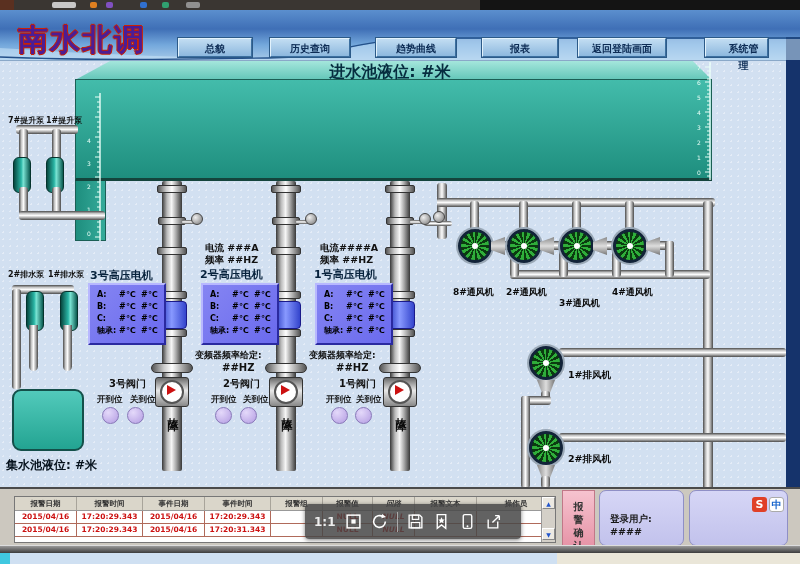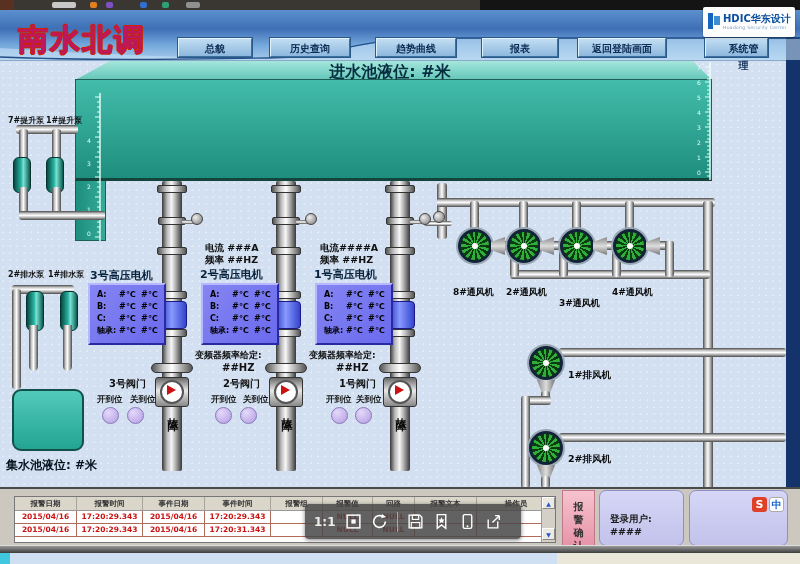--- a/index.html
+++ b/index.html
@@ -5,21 +5,21 @@
   html,body{margin:0;padding:0;background:#222;}
   .screen{position:relative;width:800px;height:564px;overflow:hidden;
     font-family:"DejaVu Sans","Liberation Sans",sans-serif;background:#d2e0f1;}
   .abs{position:absolute;}
   
   .topstrip{left:0;top:0;width:800px;height:10px;background:linear-gradient(90deg,#5a3020 0 14px,#3a3632 14px 480px,#141414 480px);}
   .dot{position:absolute;top:2px;width:7px;height:6px;border-radius:2px;}
   
   .header{left:0;top:10px;width:800px;height:50px;
     background:linear-gradient(180deg,#5b8fce 0%,#3f6fb6 38%,#74a8dc 70%,#a6c9e8 100%);}
-  .title{left:18px;top:20px;font-size:30px;font-weight:bold;color:#be185d;letter-spacing:2px;
+  .title{left:18px;top:20px;font-size:30px;font-weight:bold;color:#4c1d95;letter-spacing:2px;
     text-shadow:1px 0 #cc2200,-1px 0 #cc2200,0 1px #cc2200,0 -1px #cc2200;z-index:3;}
   .navbtn{position:absolute;top:38px;height:19px;z-index:3;box-sizing:border-box;
     background:linear-gradient(180deg,#c2ddf2,#8db8de);border:1px solid;
     border-color:#e2f2fc #3c6f9f #3c6f9f #e2f2fc;box-shadow:0 0 0 1px #2c5a88;
     color:#0d2c55;font-size:10px;font-weight:bold;text-align:center;line-height:17px;cursor:pointer;}
   .logo{left:703px;top:7px;width:92px;height:30px;background:#fdfdfd;border-radius:2px;
     box-shadow:0 1px 2px rgba(0,0,0,.4);z-index:4;padding:3px 4px;box-sizing:border-box;}
   .logomark{position:absolute;left:5px;top:6px;width:5px;height:16px;background:#1565c0;}
   .logomark2{position:absolute;left:11px;top:9px;width:6px;height:9px;background:#3d8fd4;}
   .logotxt{position:absolute;left:20px;top:5px;font-size:10px;font-weight:bold;color:#0b4fa0;}
@@ -96,21 +96,21 @@
   .alarm{left:0;top:487px;width:800px;height:58px;background:#ccc8bf;border-top:2px solid #4a4a4a;box-sizing:border-box;}
   .tframe{position:absolute;left:14px;top:7px;width:542px;height:47px;background:#fff;
     border:1px solid #777;box-sizing:border-box;overflow:hidden;}
   .thead{display:flex;height:13px;background:#dad6ca;border-bottom:1px solid #999;}
   .thead div{font-size:7.5px;color:#333;font-weight:bold;text-align:center;line-height:13px;
     border-right:1px solid #a8a49a;box-sizing:border-box;overflow:hidden;white-space:nowrap;}
   .trdata{display:flex;height:12px;border-bottom:1px solid #b06a5a;}
   .trdata div{font-size:7.5px;color:#cc1111;font-weight:bold;text-align:center;line-height:12px;
     border-right:1px solid #b06a5a;box-sizing:border-box;overflow:hidden;white-space:nowrap;}
   .c1{width:62px;}.c2{width:66px;}.c3{width:62px;}.c4{width:66px;}.c5{width:52px;}
-  .c6{width:50px;}.c7{width:42px;}.c8{width:62px;}.c9{flex:1;border-right:none!important;}
+  .c6{width:50px;}.c7{width:42px;font-style:italic;}.c8{width:62px;}.c9{flex:1;border-right:none!important;}
   .vscroll{position:absolute;right:0;top:0;width:13px;height:45px;background:#d4d0c8;border-left:1px solid #999;}
   .varrow{width:13px;height:12px;font-size:6px;color:#2255cc;text-align:center;line-height:12px;
     background:#ece9e2;border:1px solid;border-color:#fff #888 #888 #fff;box-sizing:border-box;}
   .vtrack{height:19px;}
   
   .viewer{position:absolute;left:305px;top:15px;width:216px;height:35px;border-radius:4px;
     background:rgba(70,70,70,.85);box-shadow:0 1px 4px rgba(0,0,0,.5);
     display:flex;align-items:center;gap:9px;padding:16px 9px;box-sizing:border-box;z-index:5;}
   .vzoom{color:#eee;font-size:12px;font-weight:bold;}
   .vsep{width:1px;height:20px;background:#aaa;}
@@ -151,26 +151,20 @@
     <path d="M0,50 L0,38 C120,46 210,48 268,48 C330,48 352,30 430,29 L800,29 L800,50 Z" fill="rgba(200,228,248,0.55)"></path>
     <path d="M0,47 C120,52 220,48 268,48 C330,48 352,29 430,28 L800,28" fill="none" stroke="#235089" stroke-width="1.3"></path>
   </svg>
   <div class="abs title">南水北调</div>
   <button class="navbtn" style="left:178px;width:74px;">总貌</button>
   <button class="navbtn" style="left:270px;width:80px;">历史查询</button>
   <button class="navbtn" style="left:376px;width:80px;">趋势曲线</button>
   <button class="navbtn" style="left:482px;width:76px;">报表</button>
   <button class="navbtn" style="left:578px;width:88px;">返回登陆画面</button>
   <button class="navbtn" style="left:705px;width:63px;padding-left:20px;">系统管理</button>
-  <div class="abs logo">
-    <div class="logomark"></div>
-    <div class="logomark2"></div>
-    <div class="logotxt"><span>HDIC</span><span>华东设计</span></div>
-    <div class="logotag">Huadong Security Center</div>
-  </div>
   <div class="abs rband"></div>
 
   <div class="abs main">
 
     <div class="abs tanktop"></div>
     <div class="abs tankbody"></div>
     <div class="abs sump"></div>
     <div class="abs tanklabel">进水池液位: #米</div>
     <svg class="ruler" style="left:86px;top:32px;width:18px;height:150px;">
       <line x1="14" y1="0" x2="14" y2="148" stroke="#eafff8" stroke-width="1.4"></line>

